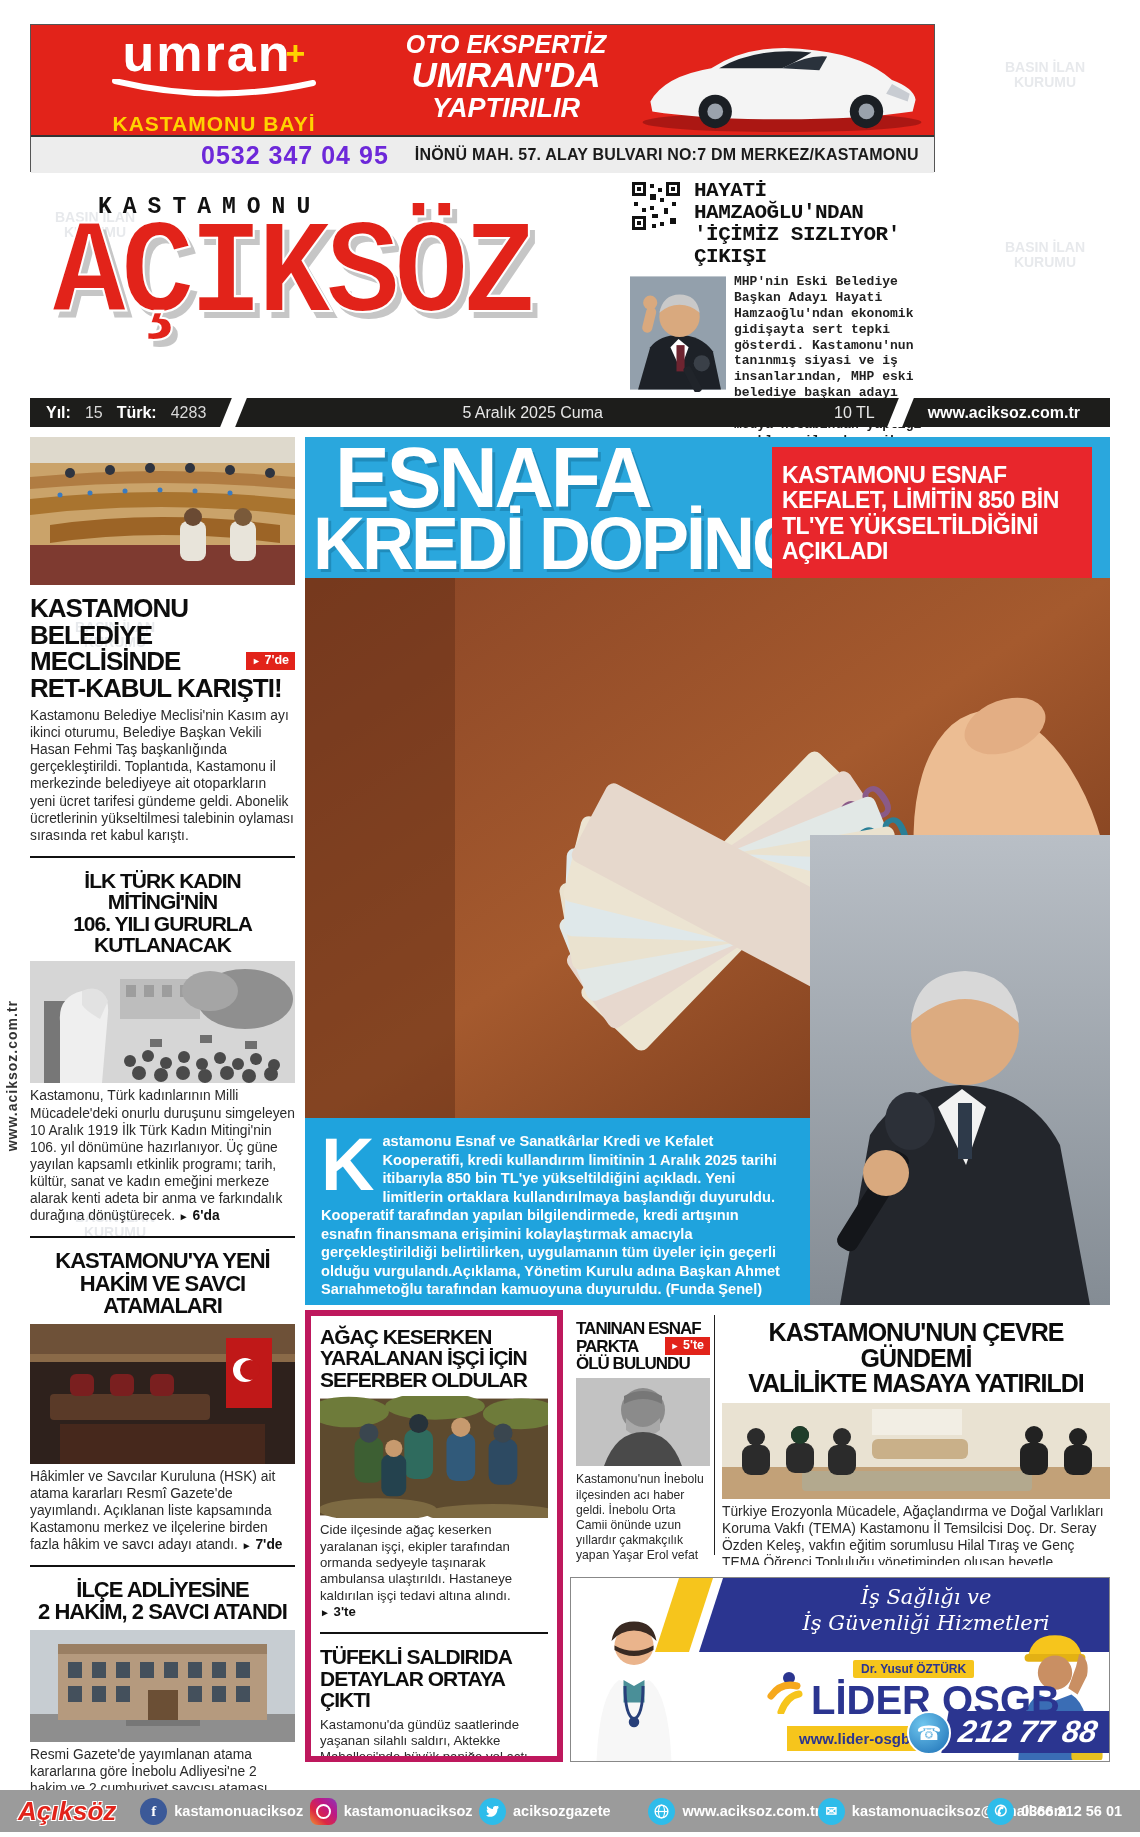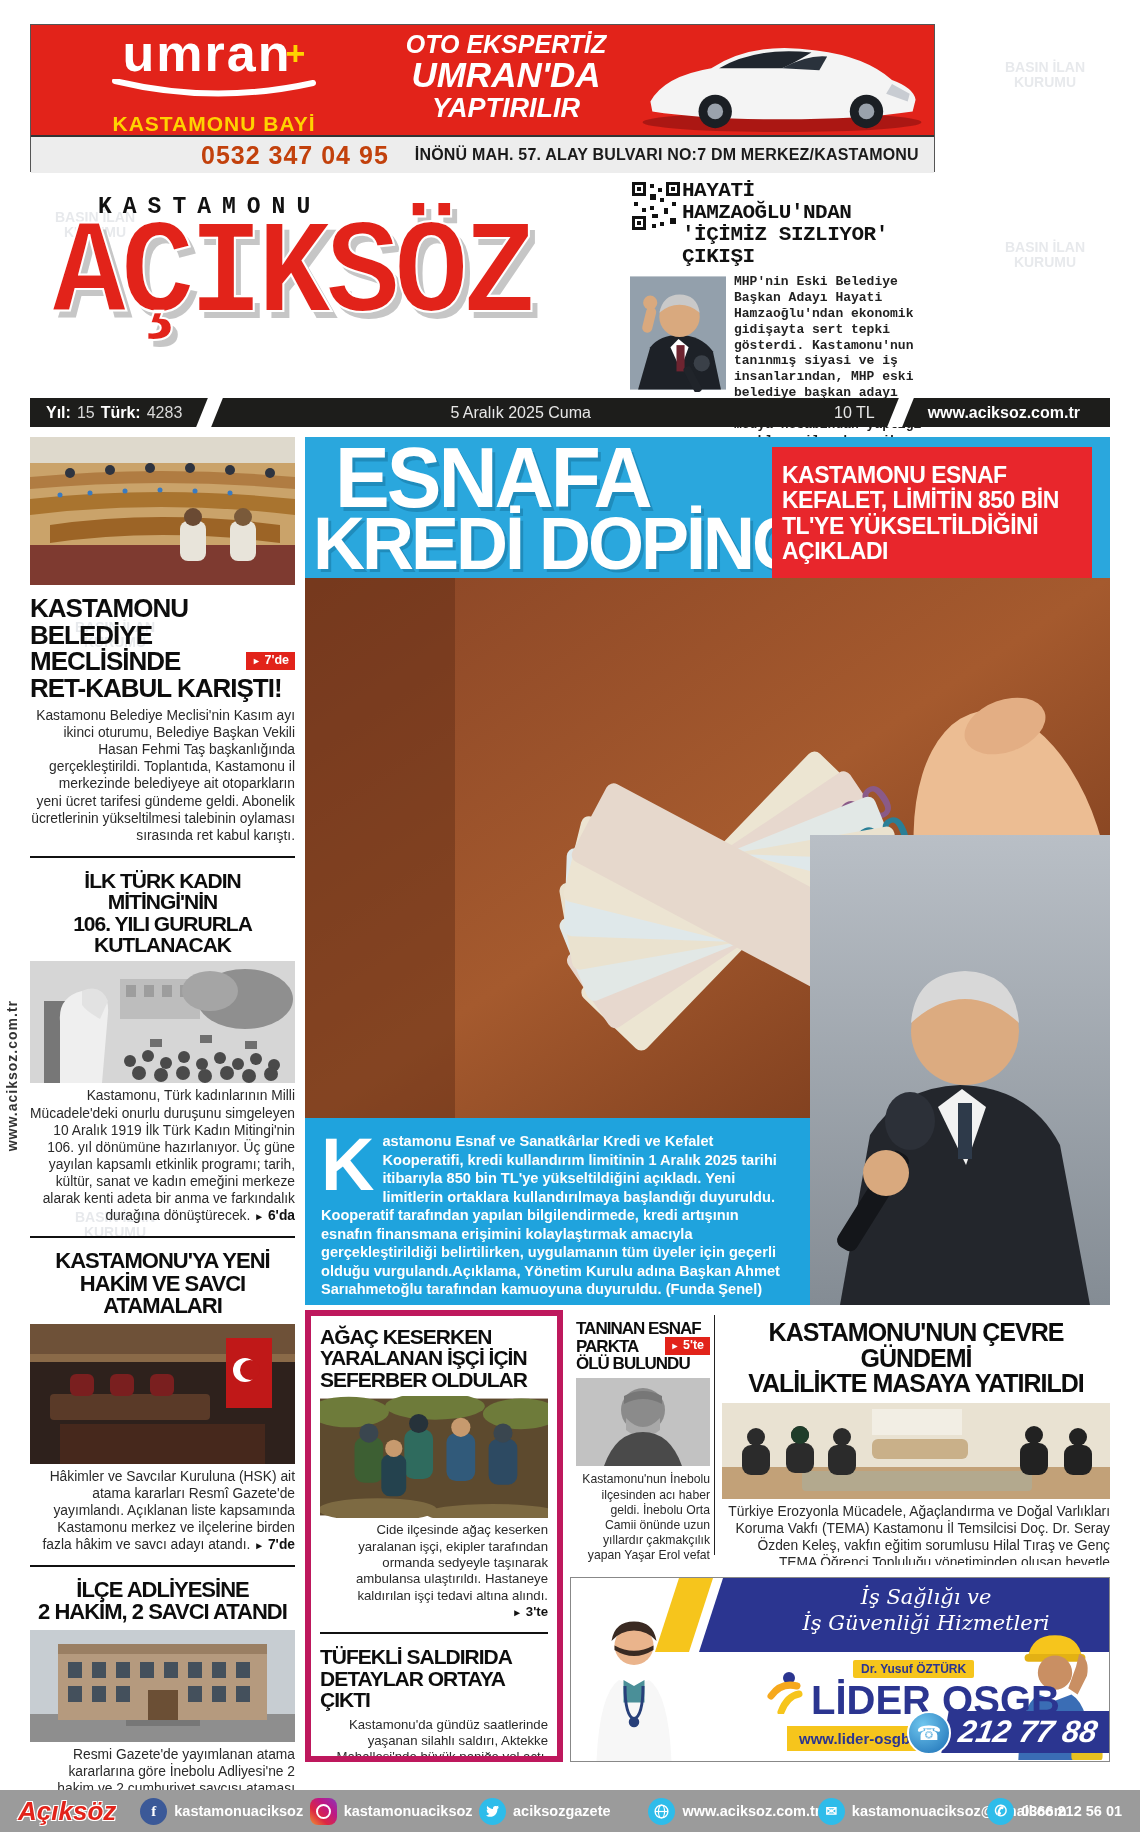--- a/index.html
+++ b/index.html
@@ -13,54 +13,54 @@
   .umran{position:absolute;left:58px;top:2px;width:250px;text-align:center;color:#fff;}
   .umran .u-name{font-size:52px;font-weight:bold;letter-spacing:2px;line-height:1;}
   .umran .u-plus{color:#ffd200;font-size:34px;font-weight:bold;vertical-align:super;margin-left:-6px;}
   .umran .u-dealer{color:#ffd200;font-weight:bold;font-size:21px;margin-top:9px;letter-spacing:1px;}
   .ad-slogan{position:absolute;left:330px;top:6px;width:290px;text-align:center;color:#fff;font-style:italic;font-weight:bold;line-height:1.05;}
   .ad-slogan .s1{font-size:25px;}
   .ad-slogan .s2{font-size:35px;}
   .ad-slogan .s3{font-size:27px;}
   .ad-car{position:absolute;right:2px;top:0;width:300px;height:110px;}
   .ad-strip{height:36px;background:#ededed;border-top:2px solid #333;display:flex;align-items:center;}
-  .ad-phone{font-size:25px;font-weight:bold;color:#c2410c;margin-left:170px;letter-spacing:1px;}
+  .ad-phone{font-size:25px;font-weight:bold;color:#6d28d9;margin-left:170px;letter-spacing:1px;}
   .ad-addr{font-size:16px;font-weight:bold;color:#1a1a1a;margin-left:26px;letter-spacing:.2px;}
   
   .masthead{position:absolute;left:30px;top:180px;width:905px;height:214px;font-family:Liberation Mono, monospace;}
   .mh-kicker{position:absolute;left:68px;top:14px;font-size:23px;font-weight:bold;letter-spacing:11px;color:#111;}
   .mh-title{position:absolute;left:22px;top:28px;font-size:124px;font-weight:bold;color:#e2231a;letter-spacing:-6px;line-height:1;transform:scaleY(1.08);transform-origin:top left;-webkit-text-stroke:2px #fff;text-shadow:6px 7px 0 #c6c6c6;}
   .mh-side{position:absolute;left:600px;top:0;width:305px;}
-  .mh-row1{display:flex;gap:0;align-items:flex-start;}
+  .mh-row1{display:flex;gap:12px;align-items:flex-start;}
   .mh-qr{flex:0 0 52px;}
   .mh-hl{font-size:21px;font-weight:bold;line-height:1.05;color:#111;letter-spacing:-.5px;}
   .mh-row2{display:flex;gap:8px;margin-top:6px;}
   .mh-photo{flex:0 0 96px;height:118px;}
   .mh-body{font-size:13px;line-height:1.22;color:#222;font-weight:bold;text-align:left;}
   .pref{font-weight:bold;color:#111;white-space:nowrap;}
   .pref .arr{font-size:10px;}
   
   .dateline{position:absolute;left:30px;top:398px;width:1080px;height:29px;background:#1d1d1b;display:flex;align-items:center;color:#fff;font-size:16px;}
-  .dl-left{padding:0 16px;display:flex;gap:6px;align-items:baseline;white-space:nowrap;}
+  .dl-left{padding:0 16px;display:flex;gap:14px;align-items:baseline;white-space:nowrap;}
   .dl-lab{font-weight:bold;}
   .dl-val{color:#d9d9d9;}
   .dl-slash{width:15px;height:29px;background:#fff;transform:skewX(-22deg);margin:0 4px;}
   .dl-date{flex:1;text-align:center;color:#e7e7e7;}
   .dl-price{padding:0 14px;color:#e7e7e7;white-space:nowrap;}
   .dl-web{padding:0 30px 0 16px;font-weight:bold;white-space:nowrap;}
   
   .side-url{position:absolute;left:4px;top:1000px;writing-mode:vertical-rl;transform:rotate(180deg);font-size:14px;font-weight:bold;color:#333;letter-spacing:1px;}
   
   .left-col{position:absolute;left:30px;top:437px;width:265px;}
   .ph{width:100%;display:block;}
   .story-hl{font-weight:bold;color:#0d0d0d;letter-spacing:-1px;line-height:1.02;margin:10px 0 6px 0;}
   .hl-26{font-size:26px;}
   .hl-21{font-size:21px;text-align:center;}
   .hl-22{font-size:22px;text-align:center;}
-  .story-body{font-size:13.8px;line-height:1.24;color:#2a2a2a;margin:4px 0 10px 0;text-align:right;}
+  .story-body{font-size:13.8px;line-height:1.24;color:#2a2a2a;margin:4px 0 10px 0;text-align:left;}
   .divider{border:0;border-top:2px solid #111;margin:12px 0;}
   .tag{display:inline-block;background:#e2231a;color:#fff;font-size:12.5px;font-weight:bold;padding:2px 6px;letter-spacing:0;line-height:1.1;vertical-align:middle;}
   .tag .arr{font-size:9px;}
   .hl-row{display:flex;align-items:center;justify-content:space-between;gap:6px;}
   
   .lead{position:absolute;left:305px;top:437px;width:805px;height:868px;}
   .lead-banner{position:relative;height:141px;background:#2aa7dd;overflow:visible;}
   .lead-h1{position:absolute;left:30px;top:-2px;font-size:82px;font-weight:bold;color:#fff;letter-spacing:-3px;line-height:1;transform:scaleY(1.05);transform-origin:top left;text-shadow:3px 3px 0 rgba(0,60,90,.25);}
   .lead-h2{position:absolute;left:8px;top:70px;font-size:72px;font-weight:bold;color:#fff;letter-spacing:-3px;line-height:1;transform:scaleY(1.02);transform-origin:top left;text-shadow:3px 3px 0 rgba(0,60,90,.25);}
   .lead-kicker{position:absolute;right:18px;top:10px;width:300px;background:#e8262c;color:#fff;font-weight:bold;font-size:23px;line-height:1.1;padding:16px 10px;letter-spacing:-.5px;box-shadow:0 0 0 2px rgba(255,255,255,.0);}

